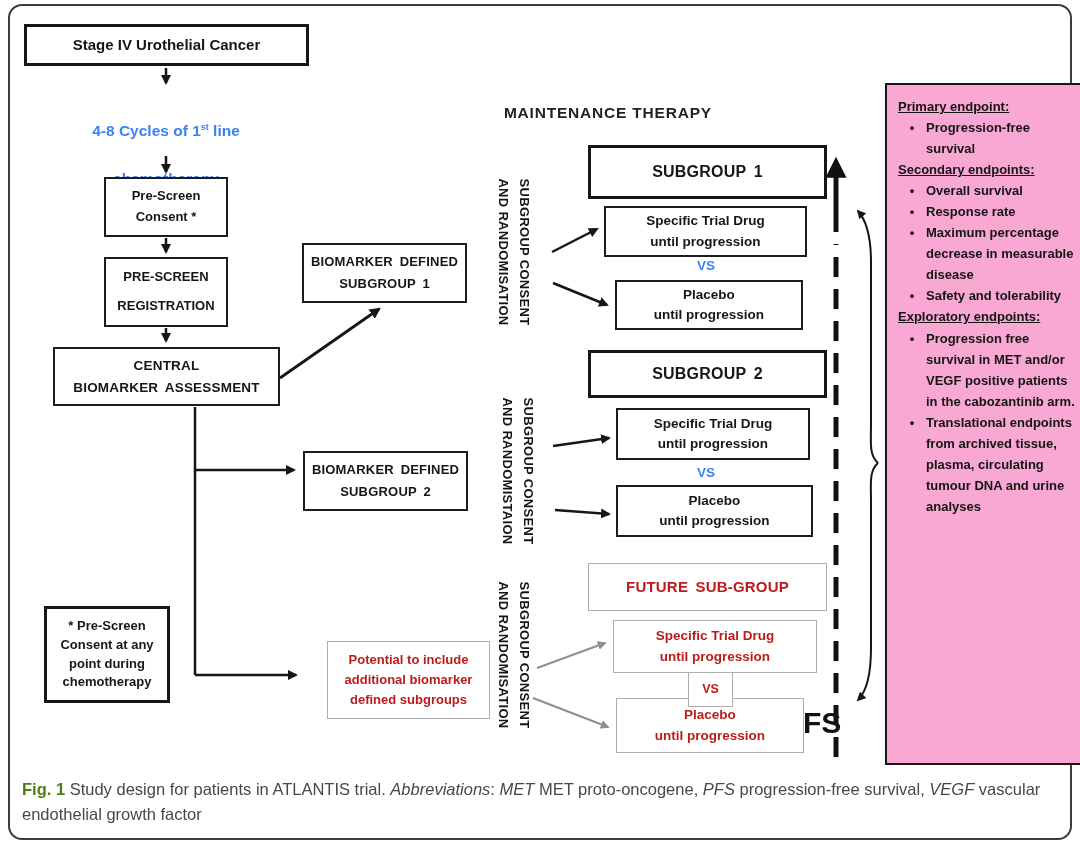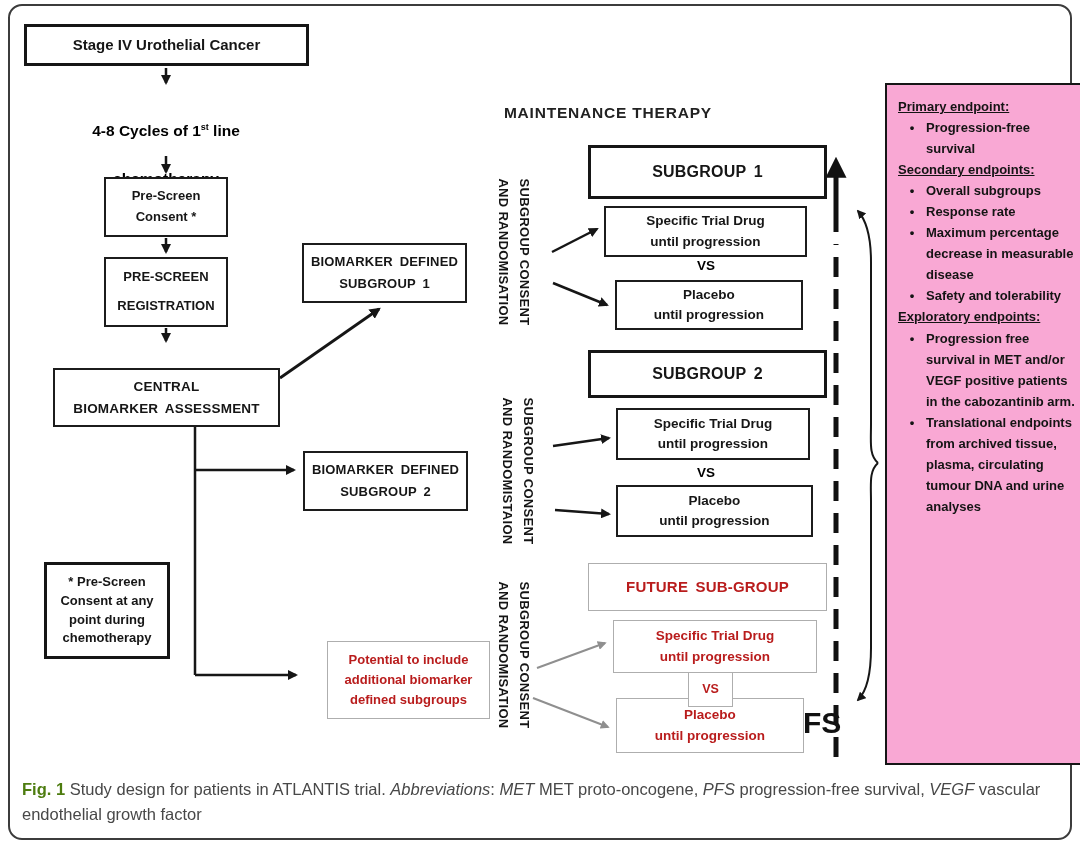--- a/index.html
+++ b/index.html
@@ -7,21 +7,21 @@
        font-family:"Liberation Sans",sans-serif;color:#1a1a1a;overflow:hidden;border-radius:9px;}
   #frame{position:absolute;left:8px;top:4px;width:1060px;height:832px;
          border:2px solid #3c3c3c;border-radius:14px;}
   svg.connectors{position:absolute;left:0;top:0;width:1080px;height:844px;pointer-events:none;}
   .bx{position:absolute;box-sizing:border-box;background:#fff;display:flex;
       align-items:center;justify-content:center;text-align:center;
       white-space:pre-line;font-weight:700;color:#161616;line-height:1.35;}
   .b3{border:3px solid #161616;}
   .b25{border:2.5px solid #1c1c1c;}
   .bgray{border:1.5px solid #aeaeae;color:#b91c1c;}
-  .lbl{position:absolute;text-align:center;white-space:pre-line;font-weight:700;color:#000000;}
+  .lbl{position:absolute;text-align:center;white-space:pre-line;font-weight:700;color:#3b82f6;}
   .rot{position:absolute;transform:translate(-50%,-50%) rotate(90deg);
        white-space:pre-line;text-align:center;font-weight:700;font-size:13px;
        letter-spacing:.3px;line-height:1.6;color:#141414;}
   .wide{word-spacing:3px;letter-spacing:.2px;}
   .panel{position:absolute;left:885px;top:83px;width:200px;height:682px;
          box-sizing:border-box;border:2.5px solid #161616;background:#f9a8d4;
          padding:11px 6px 0 11px;}
   .ep-h{font-weight:700;font-size:13px;line-height:1.62;color:#141414;
         text-decoration:underline;}
   .ep-i{display:flex;font-weight:700;font-size:13px;line-height:1.62;color:#141414;}
@@ -83,24 +83,24 @@
     <div><span>4-8 Cycles of 1</span><sup>st</sup><span> line</span></div>
     <div>chemotherapy</div>
   </div>
 
   <div class="bx b25" style="left:104px;top:177px;width:124px;height:60px;font-size:13px;line-height:1.6;">Pre-Screen
 Consent *</div>
 
   <div class="bx b25" style="left:104px;top:257px;width:124px;height:70px;font-size:13px;line-height:2.2;">PRE-SCREEN
 REGISTRATION</div>
 
-  <div class="bx b25 wide" style="left:53px;top:347px;width:227px;height:59px;font-size:13.5px;line-height:1.6;margin-top:21px;">CENTRAL
+  <div class="bx b25 wide" style="left:53px;top:347px;width:227px;height:59px;font-size:13.5px;line-height:1.6;">CENTRAL
 BIOMARKER ASSESSMENT</div>
 
-  <div class="bx b3" style="left:44px;top:562px;width:126px;height:97px;font-size:13px;line-height:1.45;">* Pre-Screen
+  <div class="bx b3" style="left:44px;top:606px;width:126px;height:97px;font-size:13px;line-height:1.45;">* Pre-Screen
 Consent at any
 point during
 chemotherapy</div>
 
   <div class="bx b25 wide" style="left:302px;top:243px;width:165px;height:60px;font-size:13px;line-height:1.7;">BIOMARKER DEFINED
 SUBGROUP 1</div>
 
   <div class="bx b25 wide" style="left:303px;top:451px;width:165px;height:60px;font-size:13px;line-height:1.7;">BIOMARKER DEFINED
 SUBGROUP 2</div>
 
@@ -142,21 +142,21 @@
 
   <div class="panel">
     <div class="ep-h">Primary endpoint:</div>
     <div class="ep-i">
         <span class="b">•</span>
         <span class="t">Progression-free survival</span>
       </div>
     <div class="ep-h">Secondary endpoints:</div>
     <div class="ep-i">
         <span class="b">•</span>
-        <span class="t">Overall subgroups</span>
+        <span class="t">Overall survival</span>
       </div>
     <div class="ep-i">
         <span class="b">•</span>
         <span class="t">Response rate</span>
       </div>
     <div class="ep-i">
         <span class="b">•</span>
         <span class="t">Maximum percentage decrease in measurable disease</span>
       </div>
     <div class="ep-i">

